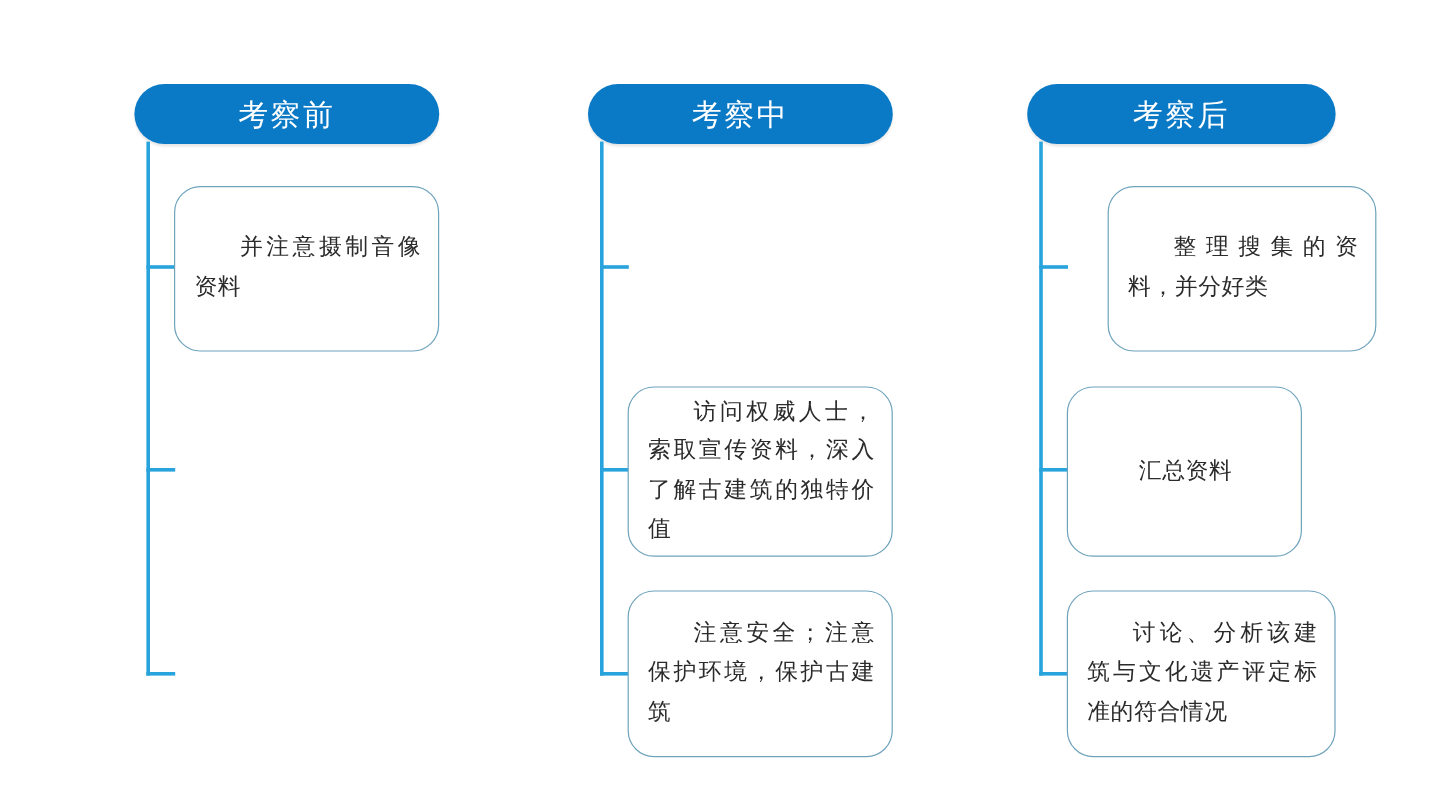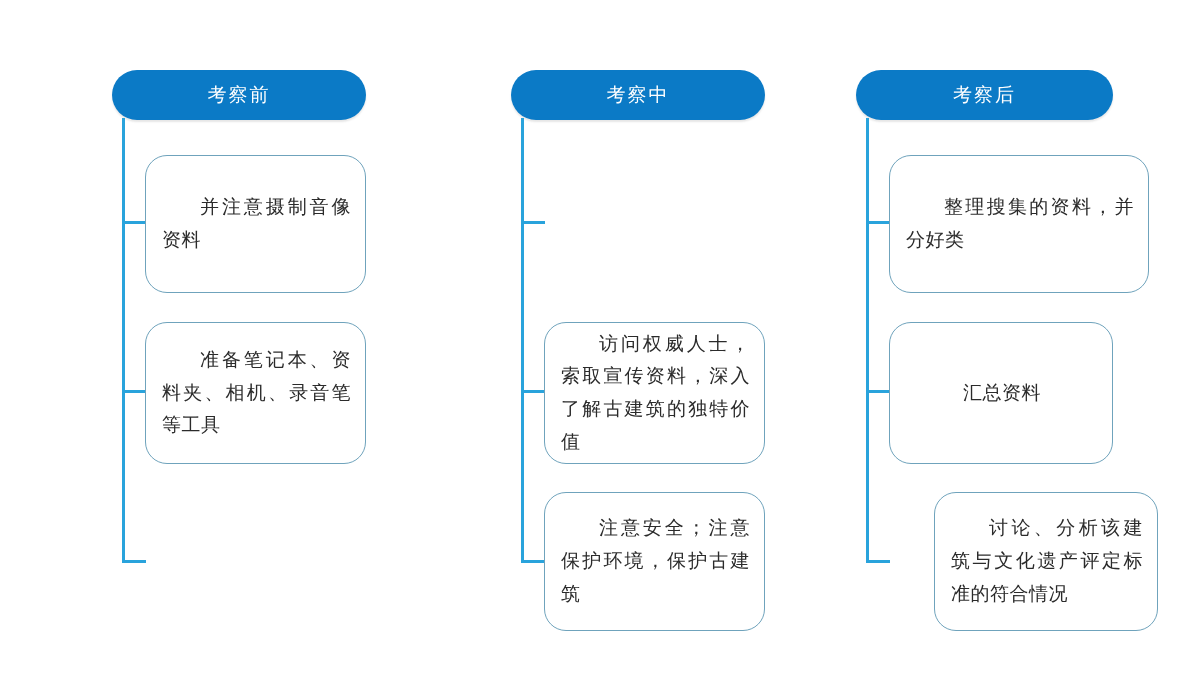--- a/index.html
+++ b/index.html
@@ -33,21 +33,21 @@
     left: 0;
     top: 70px;
     width: 254px;
     height: 50px;
     border-radius: 25px;
     background: #0b7ac6;
     color: #ffffff;
     display: flex;
     align-items: center;
     justify-content: center;
-    font-size: 19px;
+    font-size: 25px;
     letter-spacing: 2px;
     font-family: "Liberation Sans", "DejaVu Sans", sans-serif;
     font-weight: 400;
     box-shadow: 0 2px 2px rgba(0,0,0,0.10);
     box-sizing: border-box;
   }
 
   
   .spine {
     position: absolute;
@@ -110,26 +110,23 @@
   <div class="column" style="left:112px; width:254px;">
     <div class="pill">考察前</div>
     <div class="spine"></div>
     <div class="stub s1"></div>
     <div class="stub s2"></div>
     <div class="stub s3"></div>
 
     <div class="box b1">
       <div class="box-text">并注意摄制音像资料</div>
     </div>
-    <div class="box b2">
-      <div class="box-text">准备笔记本、资料夹、相机、录音笔等工具</div>
-    </div>
   </div>
 
-  <div class="column" style="left:511px; width:254px;">
+  <div class="column" style="left:490px; width:254px;">
     <div class="pill">考察中</div>
     <div class="spine"></div>
     <div class="stub s1"></div>
     <div class="stub s2"></div>
     <div class="stub s3"></div>
 
     <div class="box b2">
       <div class="box-text">访问权威人士，索取宣传资料，深入了解古建筑的独特价值</div>
     </div>
     <div class="box b3">
@@ -137,24 +134,24 @@
     </div>
   </div>
 
   <div class="column" style="left:856px; width:257px;">
     <div class="pill" style="width:257px;">考察后</div>
     <div class="spine"></div>
     <div class="stub s1"></div>
     <div class="stub s2"></div>
     <div class="stub s3"></div>
 
-    <div class="box b1" style="width:260px;">
+    <div class="box b1" style="width:224px;margin-left:34px;">
       <div class="box-text">整理搜集的资料，并分好类</div>
     </div>
-    <div class="box b2" style="width:224px;">
+    <div class="box b2" style="width:196px;">
       <div class="box-text center">汇总资料</div>
     </div>
-    <div class="box b3" style="width:224px;margin-left:45px;">
+    <div class="box b3" style="width:224px;">
       <div class="box-text">讨论、分析该建筑与文化遗产评定标准的符合情况</div>
     </div>
   </div>
 
 </div>
 
 </body></html>

